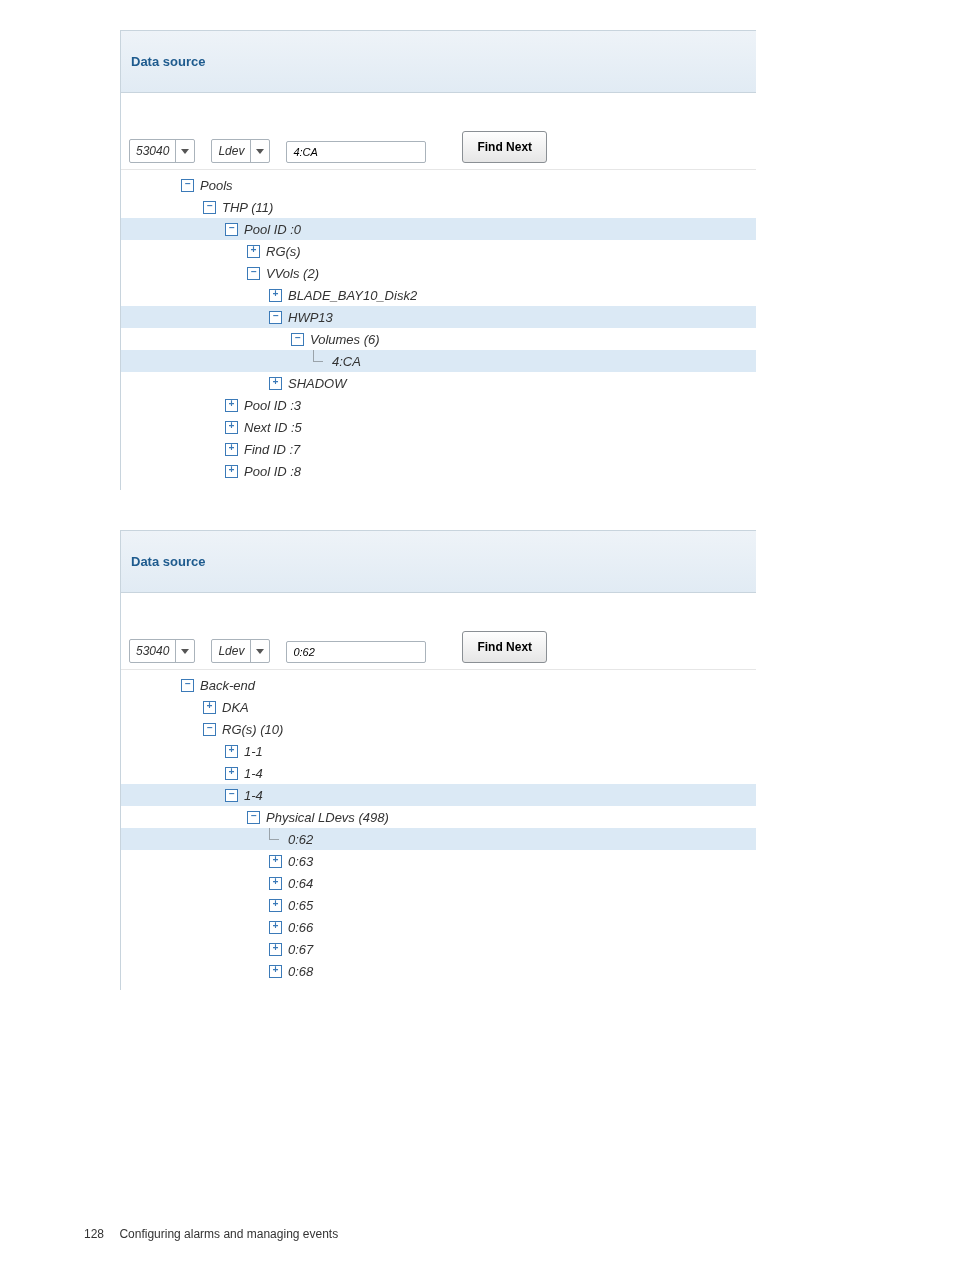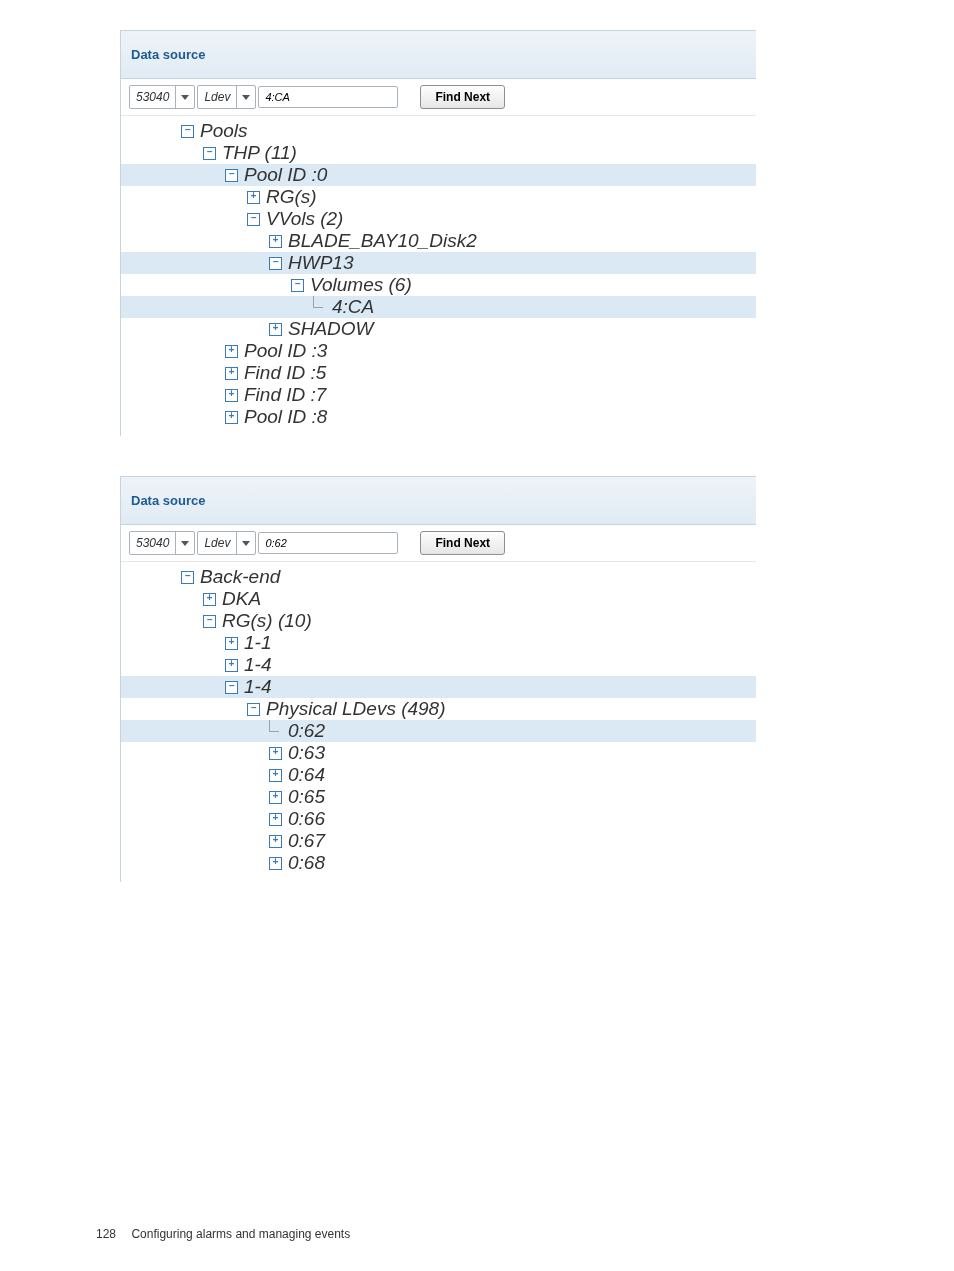--- a/index.html
+++ b/index.html
@@ -24,29 +24,30 @@
     border-bottom: none;
     border-right: none;
     background: #fff;
     margin-bottom: 40px;
   }
   .panel-header {
     background: linear-gradient(#eef3f8, #e1ebf4);
     color: #1e5b8e;
     font-weight: bold;
     font-size: 13px;
-    padding: 16px 10px;
+    padding: 23px 10px;
     border-bottom: 1px solid #c8d4dd;
   }
   .toolbar {
     padding: 6px 8px;
     display: flex;
-    align-items: center;
-    gap: 2px;
+    align-items: flex-end;
+    gap: 16px;
     border-bottom: 1px solid #e6e6e6;
+    margin-top: 32px;
   }
   .select-box {
     display: inline-flex;
     align-items: center;
     border: 1px solid #aab3bb;
     border-radius: 2px;
     background: #fff;
     height: 22px;
     font-style: italic;
   }
@@ -75,21 +76,21 @@
     width: 140px;
     font-size: 11px;
     font-style: italic;
     padding: 0 6px;
     box-sizing: border-box;
   }
   .btn {
     border: 1px solid #8a8f94;
     border-radius: 3px;
     background: linear-gradient(#fefefe, #e6e6e6);
-    height: 24px;
+    height: 32px;
     padding: 0 14px;
     font-size: 12px;
     font-weight: bold;
     cursor: pointer;
     margin-left: 20px;
   }
   .tree {
     padding: 4px 0 8px 0;
   }
   .row {
@@ -140,30 +141,30 @@
     content: "";
     position: absolute;
     left: 0;
     top: 6px;
     width: 10px;
     height: 1px;
     background: #9aa3aa;
   }
   .row .label {
     font-style: italic;
-    font-size: 19px;
+    font-size: 13px;
     color: #333;
   }
   .row.hl {
     background: #dbe9f5;
   }
   .footer {
     position: absolute;
     bottom: 30px;
-    left: 96px;
+    left: 84px;
     font-size: 12px;
     color: #333;
   }
   .footer .pagenum {
     margin-right: 12px;
   }
 </style>
 </head>
 <body>
 
@@ -239,21 +240,21 @@
           <span class="label">SHADOW</span>
         </div>
         <div class="row">
           <span class="indent" style="width: 104px;"></span>
           <span class="expander">+</span>
           <span class="label">Pool ID :3</span>
         </div>
         <div class="row">
           <span class="indent" style="width: 104px;"></span>
           <span class="expander">+</span>
-          <span class="label">Find ID :5</span>
+          <span class="label">Next ID :5</span>
         </div>
         <div class="row">
           <span class="indent" style="width: 104px;"></span>
           <span class="expander">+</span>
           <span class="label">Find ID :7</span>
         </div>
         <div class="row">
           <span class="indent" style="width: 104px;"></span>
           <span class="expander">+</span>
           <span class="label">Pool ID :8</span>

